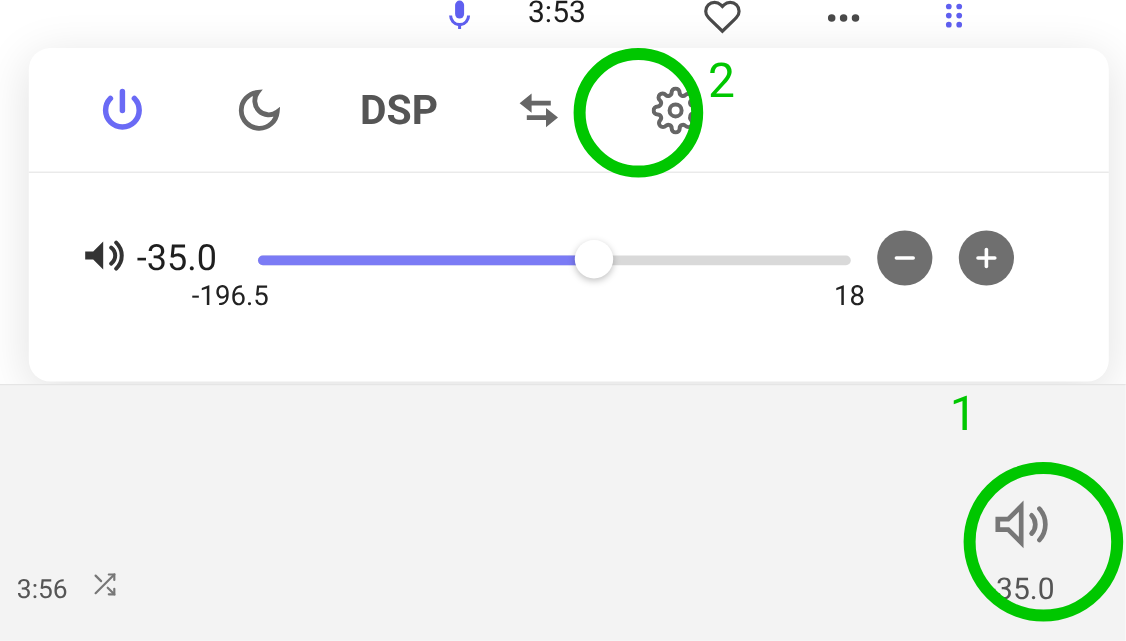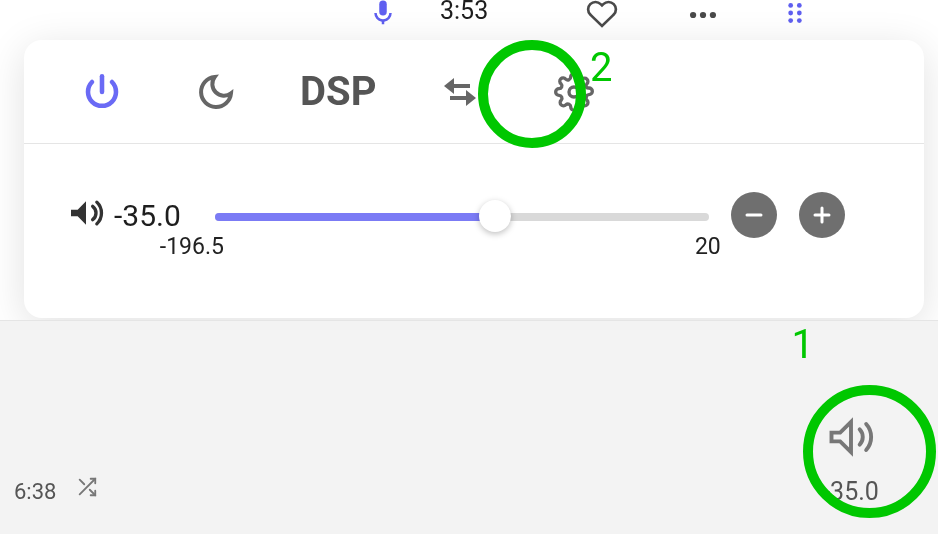--- a/index.html
+++ b/index.html
@@ -44,21 +44,21 @@
     padding-left: 48px;
   }
   .icon-btn {
     width: 60px; height: 60px;
     display:flex; align-items:center; justify-content:center;
     color:#666;
     margin-right: 54px;
   }
   .icon-btn svg { display:block; }
   .power { color:#6a6af5; }
-  .dsp-label { font-size: 40px; font-weight: 700; color:#555; margin-right:54px; }
+  .dsp-label { font-size: 34px; font-weight: 700; color:#555; margin-right:54px; }
 
   
   .vol-row {
     padding: 48px 42px 0 42px;
     display:flex; align-items:center;
   }
   .vol-ico { color:#333; margin-right:8px; }
   .vol-val { font-size: 30px; font-weight:400; color:#1e1e1e; margin-right:34px;}
   .slider-wrap { position:relative; width:494px; height:40px; }
   .track { position:absolute; top:18px; left:0; width:100%; height:8px; background:#d9d9d9; border-radius:4px;}
@@ -167,38 +167,38 @@
           <path d="M16 8a5 5 0 0 1 0 8" fill="none" stroke="currentColor" stroke-width="2" stroke-linecap="round"></path>
           <path d="M18.5 5.5a9 9 0 0 1 0 13" fill="none" stroke="currentColor" stroke-width="2" stroke-linecap="round"></path>
         </svg>
     </span>
     <span class="vol-val">-35.0</span>
     <div class="slider-wrap">
       <div class="track"></div>
       <div class="fill"></div>
       <div class="thumb"></div>
       <span class="slider-min">-196.5</span>
-      <span class="slider-max">20</span>
+      <span class="slider-max">18</span>
     </div>
     <span class="round-btn">
       <svg width="24" height="24" viewBox="0 0 24 24" stroke="currentColor" stroke-width="3" stroke-linecap="round">
           <line x1="5" y1="12" x2="19" y2="12"></line>
         </svg>
     </span>
     <span class="round-btn">
       <svg width="24" height="24" viewBox="0 0 24 24" stroke="currentColor" stroke-width="3" stroke-linecap="round">
           <line x1="5" y1="12" x2="19" y2="12"></line>
           <line x1="12" y1="5" x2="12" y2="19"></line>
         </svg>
     </span>
   </div>
 </div>
 
 <div class="bottom">
-  <span class="bl-time">6:38</span>
+  <span class="bl-time">3:56</span>
   <span class="shuffle">
     <svg width="22" height="22" viewBox="0 0 24 24" fill="none" stroke="currentColor" stroke-width="2" stroke-linecap="round">
         <path d="M16 3h5v5"></path>
         <path d="M4 20L21 3"></path>
         <path d="M21 16v5h-5"></path>
         <path d="M15 15l6 6"></path>
         <path d="M4 4l5 5"></path>
       </svg>
   </span>
   <div class="status-vol">

